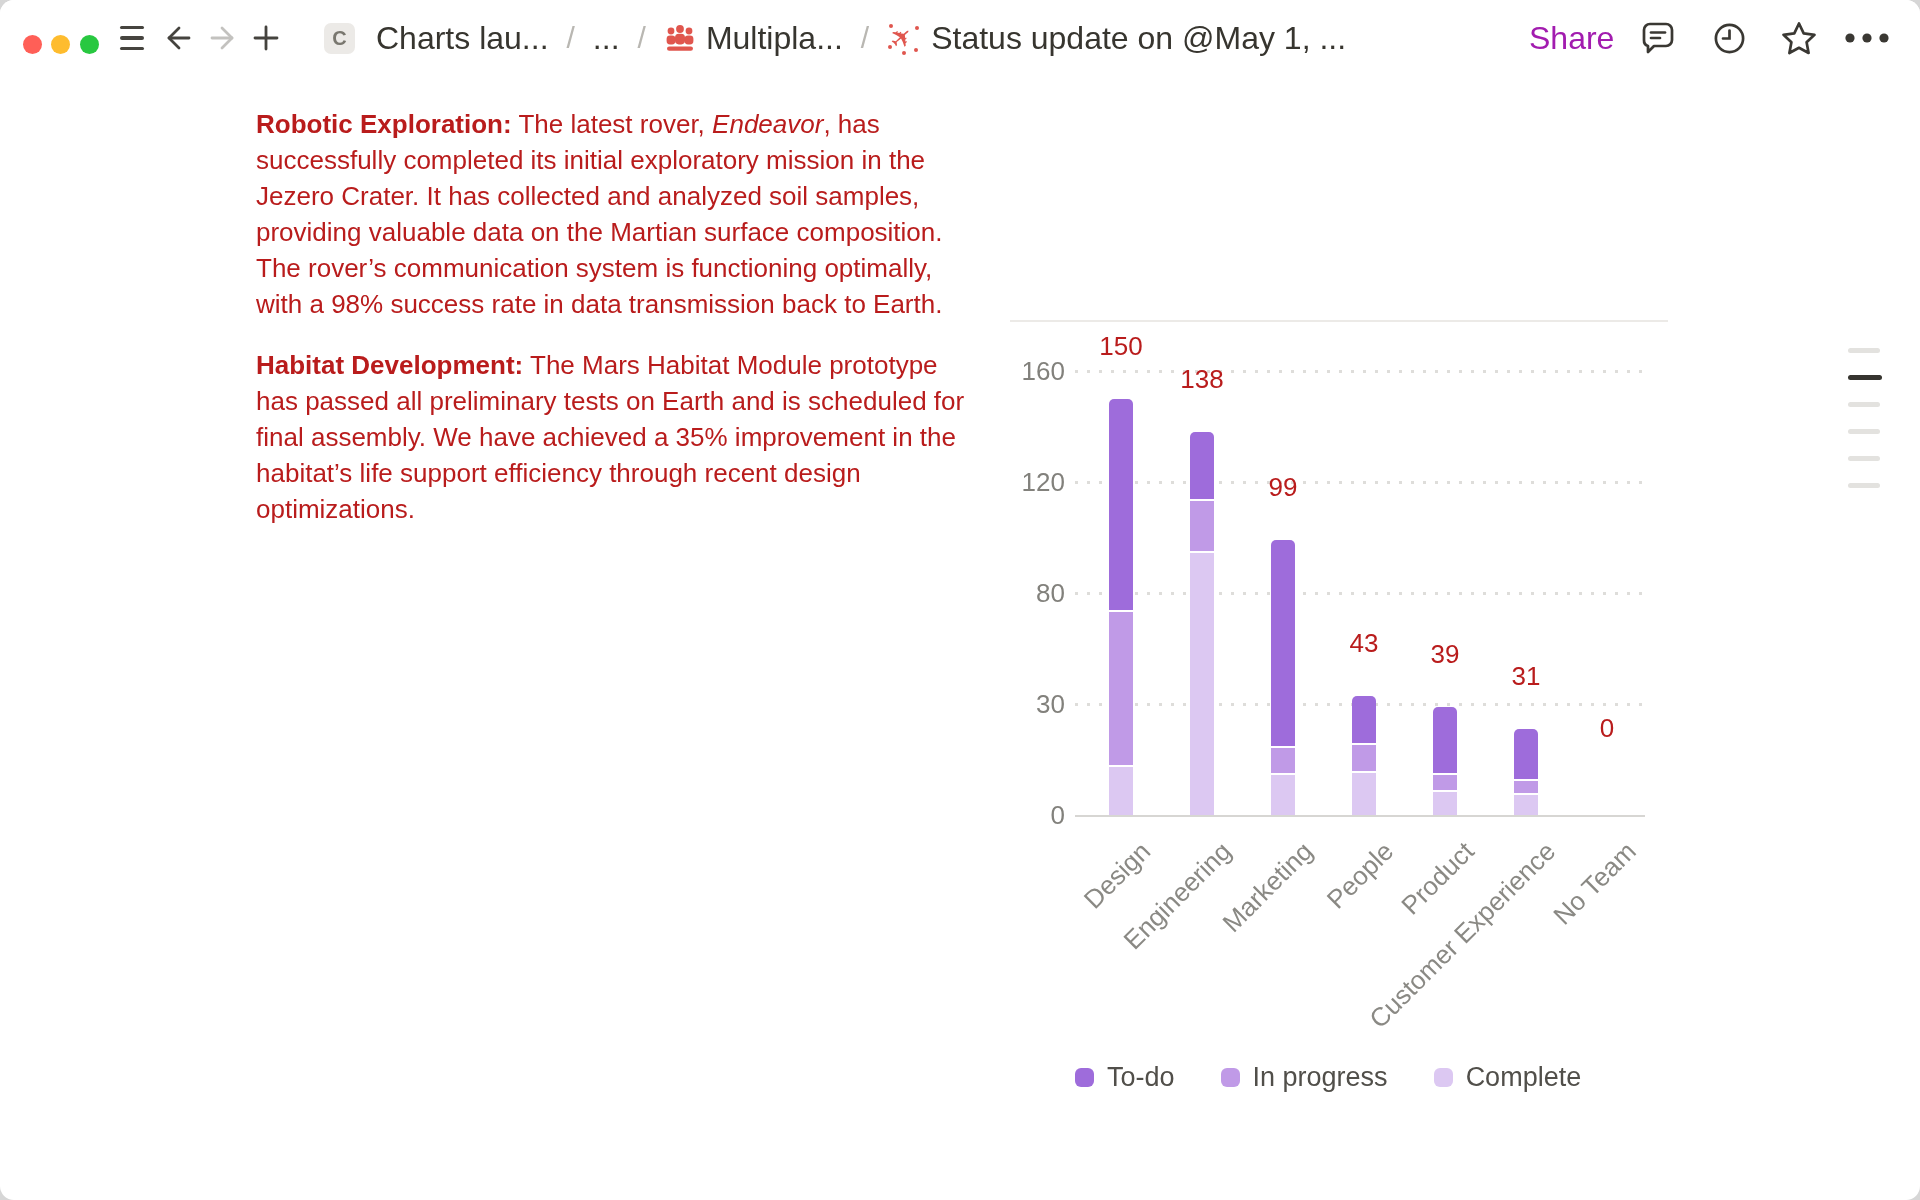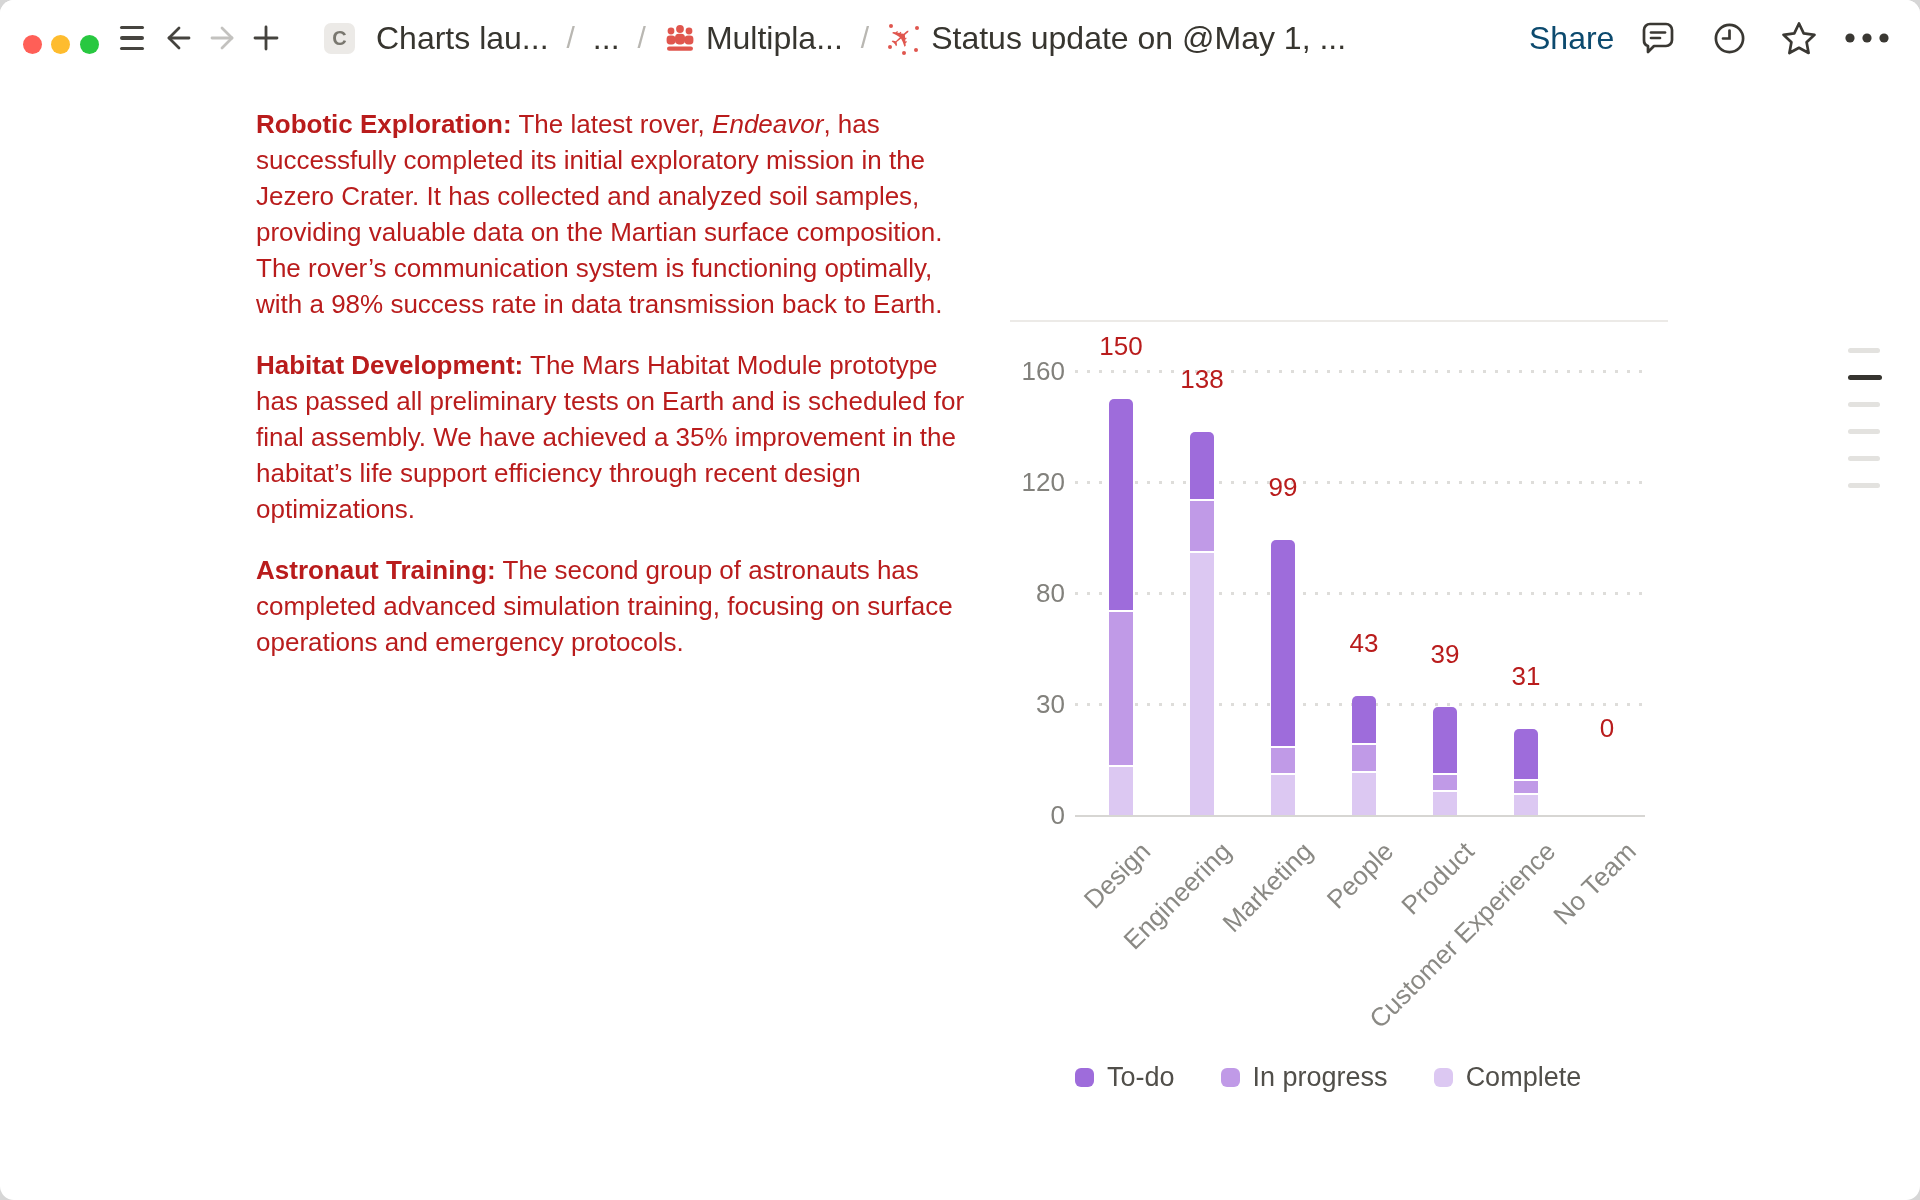--- a/index.html
+++ b/index.html
@@ -15,21 +15,21 @@
   .hamburger{left:118px;width:28px;flex-direction:column;gap:7px;}
   .hamburger span{display:block;width:24px;height:3.2px;border-radius:2px;background:#46443f;}
   .crumbs{position:absolute;left:322px;top:0;height:76px;display:flex;align-items:center;font-size:32px;color:#37352f;white-space:nowrap;}
   .crumb{display:flex;align-items:center;gap:10px;margin:0 2px;}
   .crumb-sep{color:#b9b7b2;margin:0 16px;font-size:30px;}
   .favicon{display:inline-flex;width:31px;height:31px;border-radius:7px;background:#eceae7;color:#79776f;font-size:20px;font-weight:600;align-items:center;justify-content:center;margin-right:11px;}
   .red-ic{color:#e0564e;fill:#e0564e;}
   .plane-wrap{position:relative;width:34px;height:34px;}
   .plane-wrap .pl{position:absolute;left:3px;top:1px;font-size:27px;color:#e0564e;transform:rotate(-42deg);font-family:"DejaVu Sans",sans-serif;}
   .plane-wrap .dot{position:absolute;width:4px;height:4px;border-radius:50%;background:#e0564e;}
-  .share{position:absolute;left:1529px;top:0;height:76px;display:flex;align-items:center;font-size:32px;color:#0c4a6e;cursor:default;}
+  .share{position:absolute;left:1529px;top:0;height:76px;display:flex;align-items:center;font-size:32px;color:#a21caf;cursor:default;}
 
   
   .toc{position:absolute;left:1848px;top:348px;width:34px;}
   .toc div{width:32px;height:4.5px;border-radius:2.5px;background:#e3e2df;margin-bottom:22.5px;}
   .toc div:nth-child(2){background:#36342f;width:34px;}
 
   
   .doc{position:absolute;left:256px;top:106px;width:712px;}
   .doc h1{margin:0 0 44px 0;font-size:43px;line-height:54px;font-weight:700;letter-spacing:-.4px;color:#37352f;}
   .doc p{margin:0 0 25px 0;font-size:26px;line-height:36px;color:#b91c1c;}
@@ -156,21 +156,20 @@
       <div></div>
       <div></div>
       <div></div>
       <div></div>
       <div></div>
   </div>
 
   <div class="doc">
     <p><b>Robotic Exploration:</b><span> The latest rover, </span><i>Endeavor</i><span>, has successfully completed its initial exploratory mission in the Jezero Crater. It has collected and analyzed soil samples, providing valuable data on the Martian surface composition. The rover’s communication system is functioning optimally, with a 98% success rate in data transmission back to Earth.</span></p>
     <p><b>Habitat Development:</b><span> The Mars Habitat Module prototype has passed all preliminary tests on Earth and is scheduled for final assembly. We have achieved a 35% improvement in the habitat’s life support efficiency through recent design optimizations.</span></p>
-    <p><b>Astronaut Training:</b><span> The second group of astronauts has completed advanced simulation training, focusing on surface operations and emergency protocols.</span></p>
   </div>
 
   <div class="chart-divider"></div>
   <div id="chart-layer">
       <div class="gridline" style="left: 1075px; top: 370px; width: 570px;"></div>
       <div class="ytick" style="left: 1013px; top: 356px;">160</div>
       <div class="gridline" style="left: 1075px; top: 481px; width: 570px;"></div>
       <div class="ytick" style="left: 1013px; top: 467px;">120</div>
       <div class="gridline" style="left: 1075px; top: 592px; width: 570px;"></div>
       <div class="ytick" style="left: 1013px; top: 578px;">80</div>

